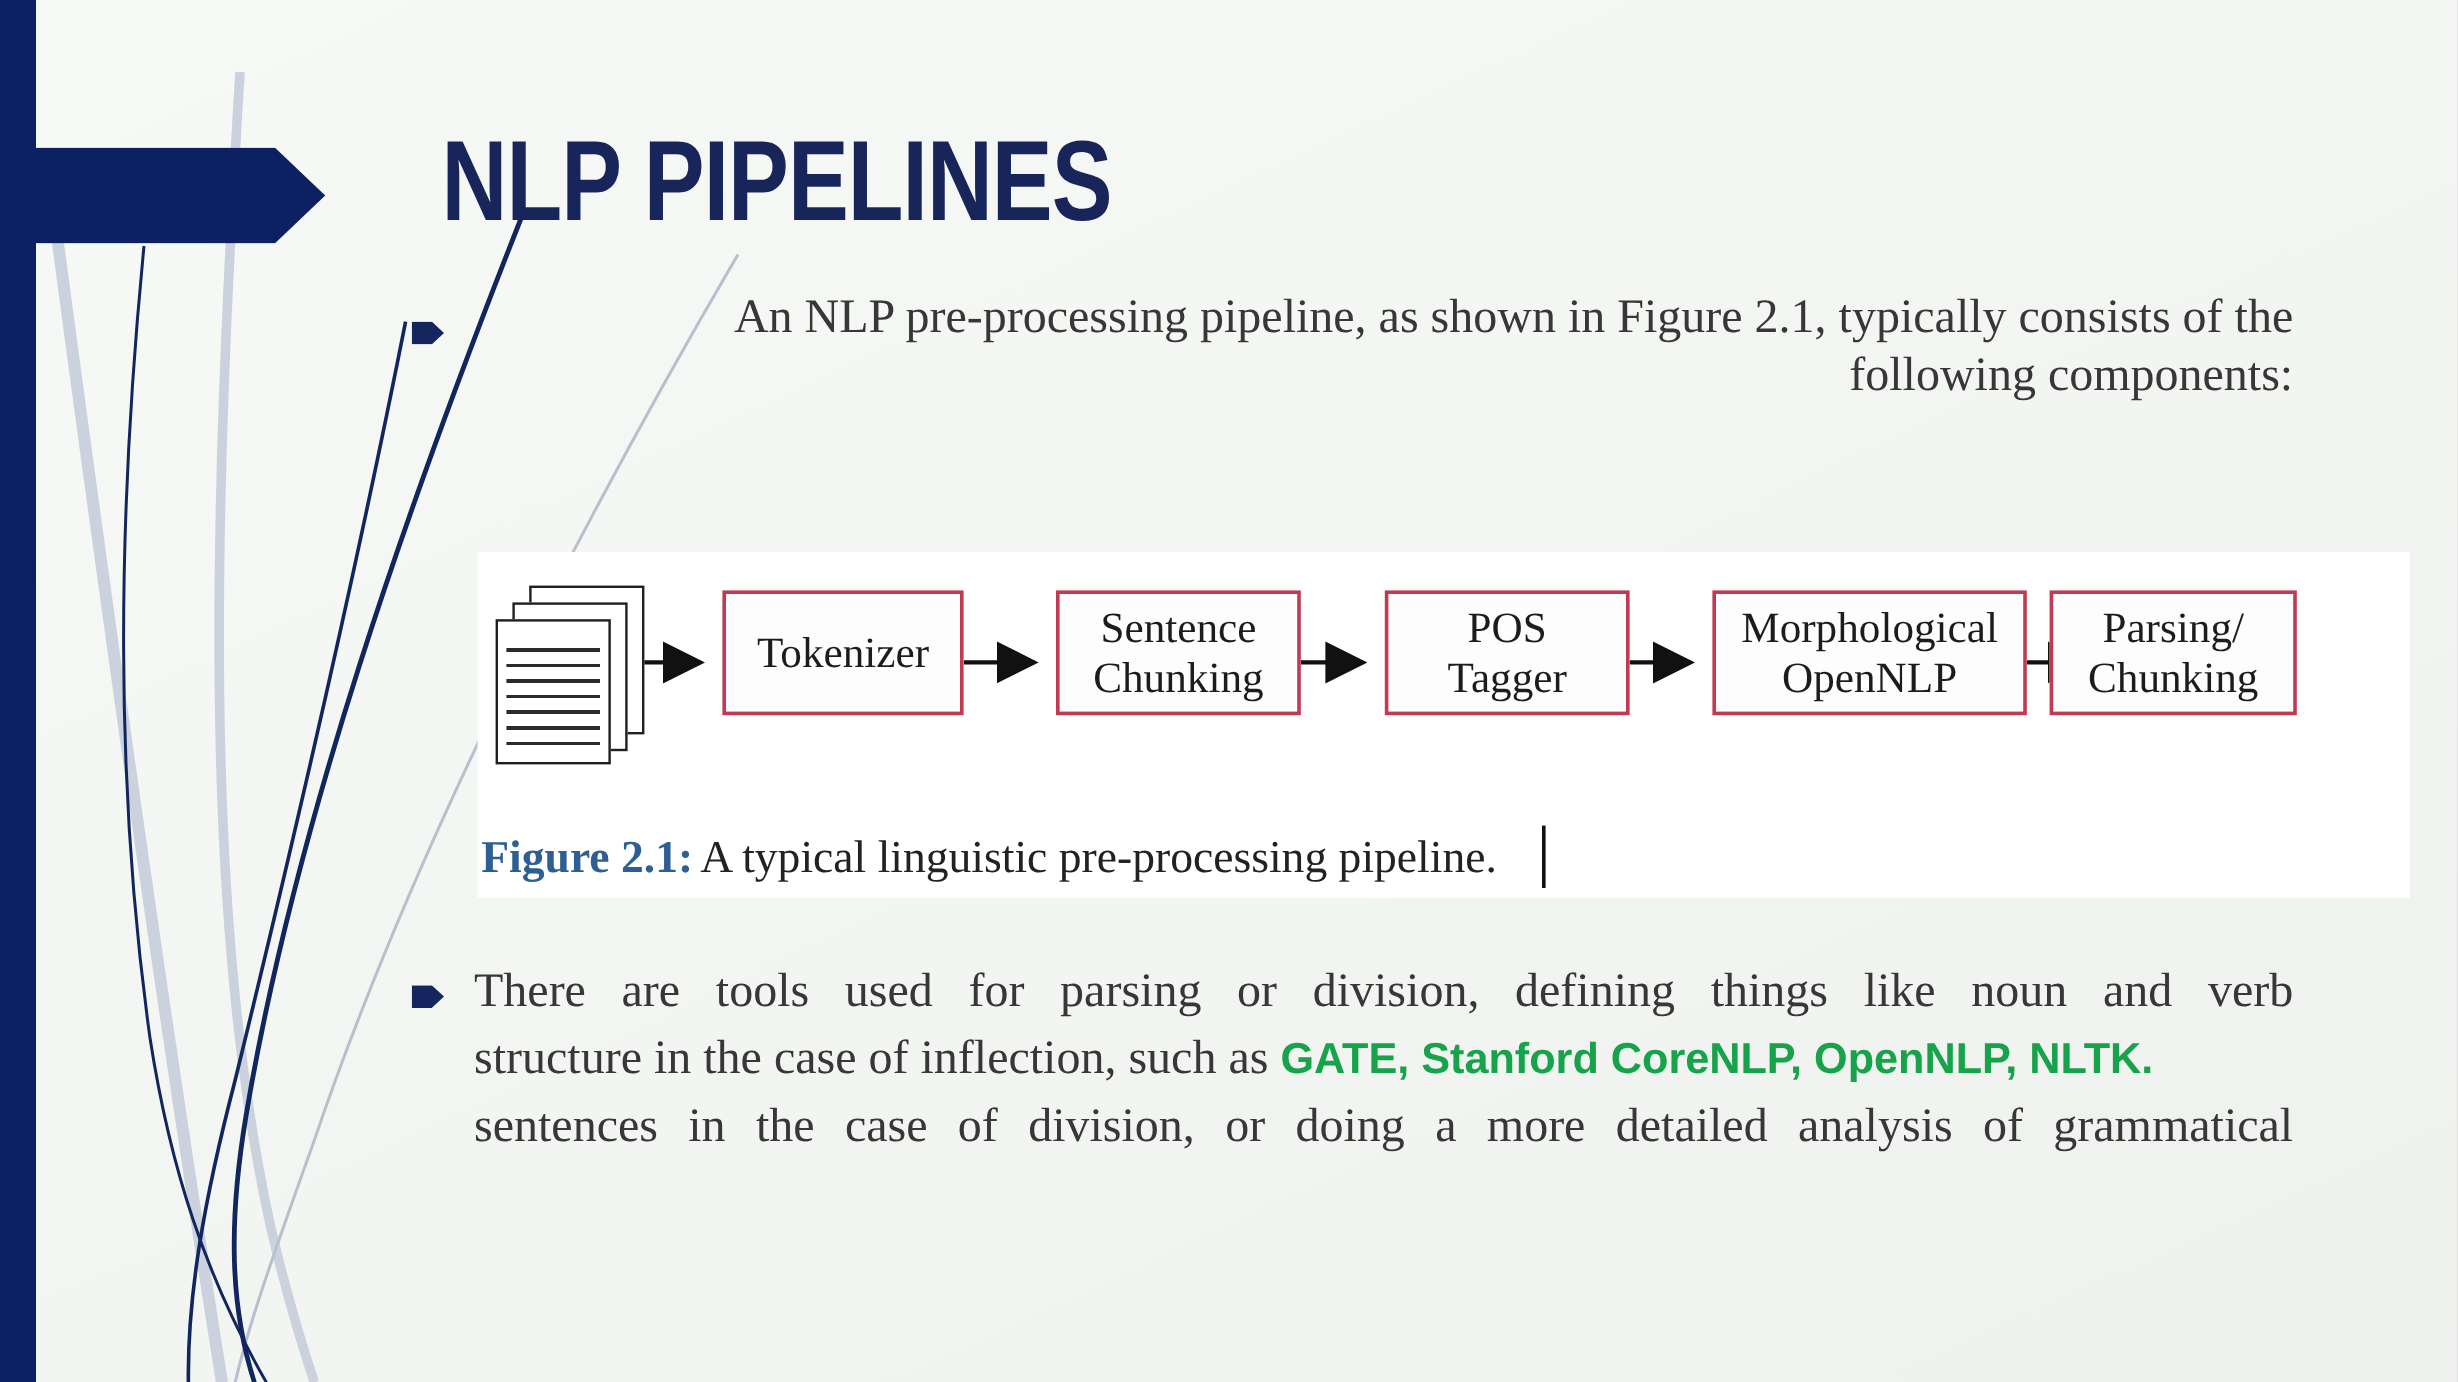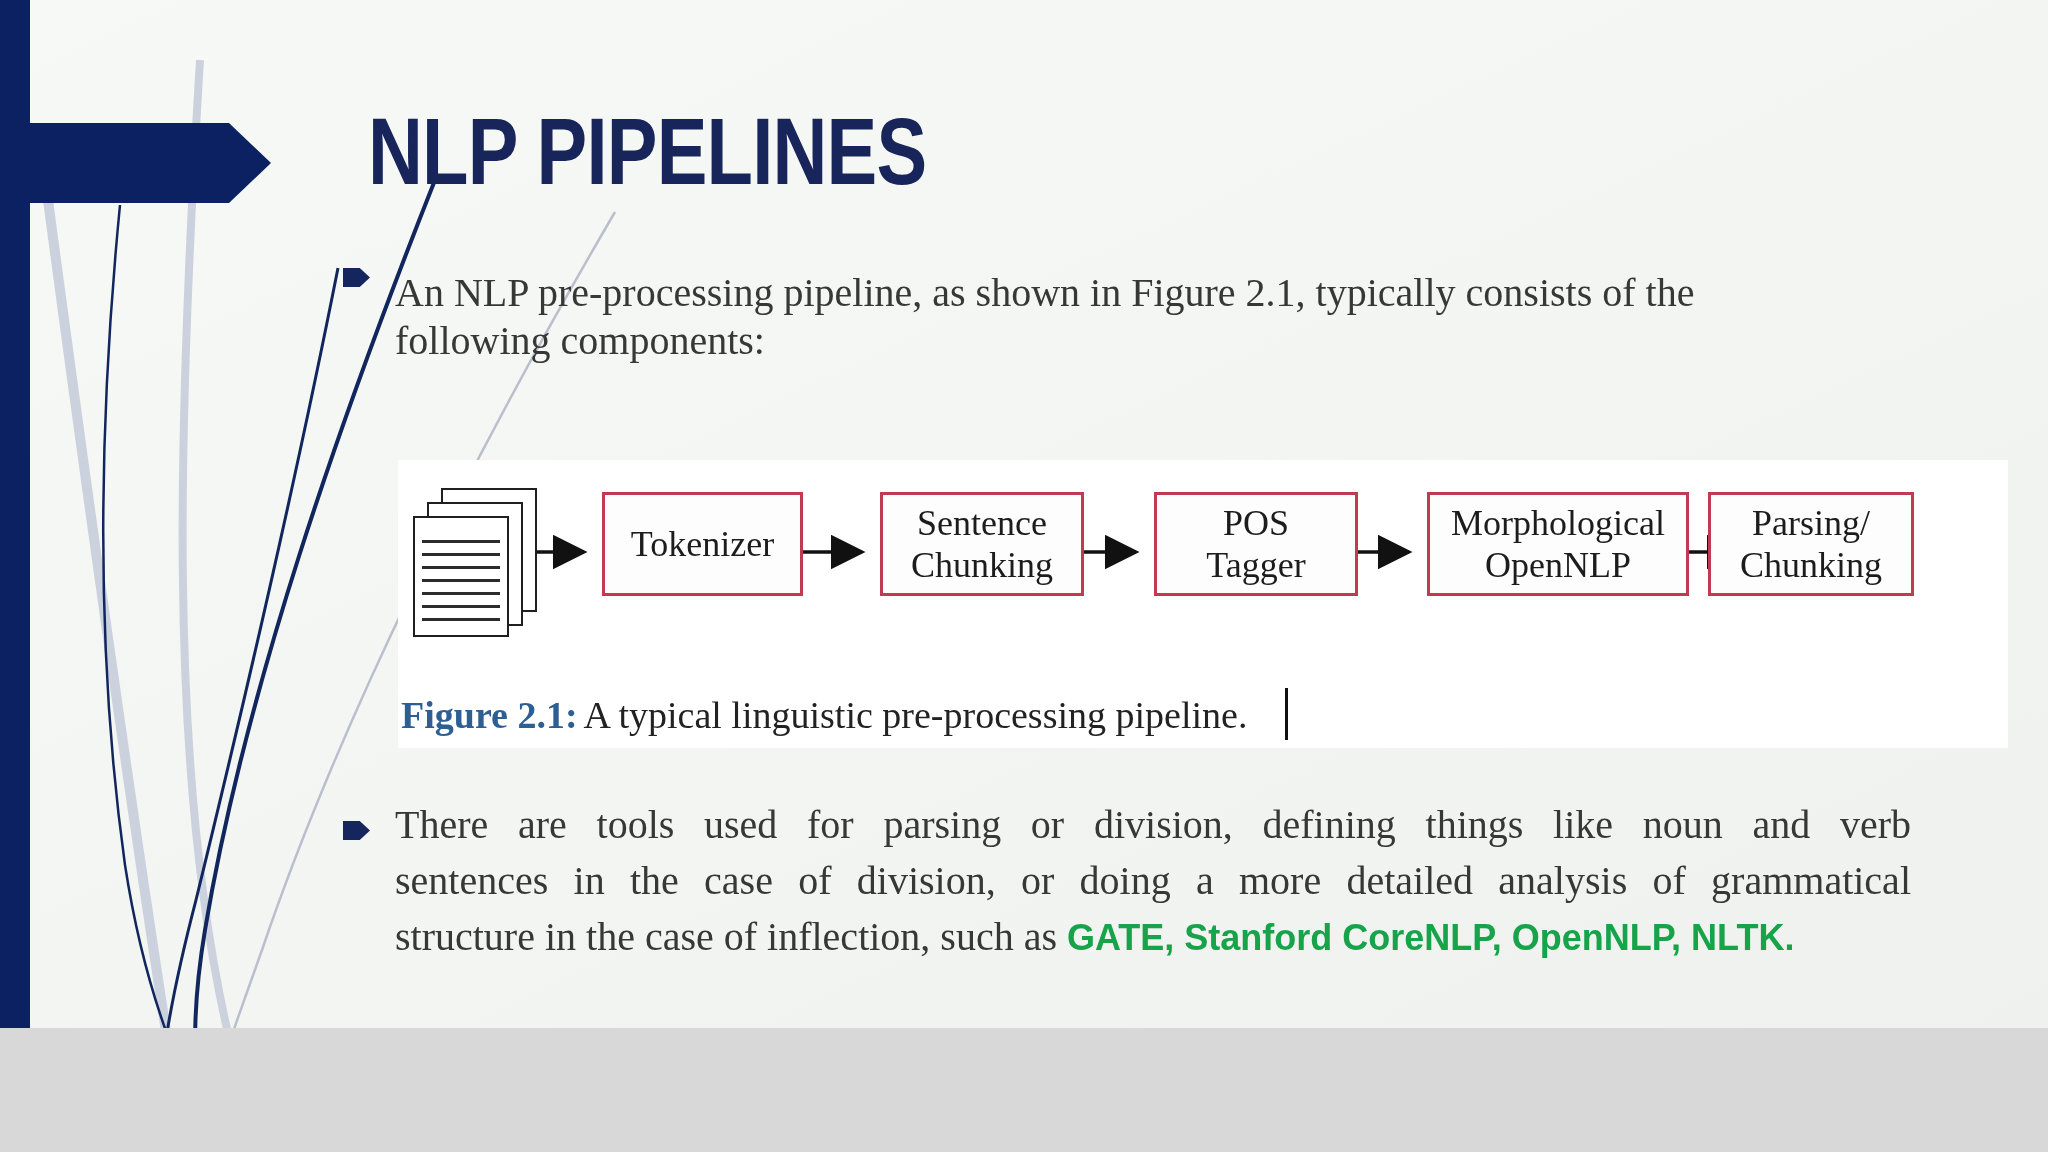--- a/index.html
+++ b/index.html
@@ -1,18 +1,18 @@
 <!DOCTYPE html>
 <html><head>
 <meta charset="utf-8">
 <style>
   html,body{margin:0;padding:0;background:#d8d8d8;}
   .slide{
     position:relative;
-    width:2048px;height:1028px;
+    width:2048px;height:1152px;
     overflow:hidden;
     background:linear-gradient(155deg,#f7f9f6 0%,#f3f5f2 55%,#eff1ee 100%);
     font-family:"Liberation Serif", serif;
   }
   .abs{position:absolute;}
   
   .left-bar{left:0;top:0;width:30px;height:1152px;background:#0c2162;}
   .title-arrow{left:0;top:123px;width:271px;height:80px;background:#0c2162;
     clip-path:polygon(0 0,84.5% 0,100% 50%,84.5% 100%,0 100%);}
   
@@ -20,21 +20,21 @@
     font-weight:800;font-size:95px;line-height:1;color:#17255a;letter-spacing:-1px;
     transform:scaleX(.8);transform-origin:left top;white-space:nowrap;}
   
   .decor{left:0;top:0;width:2048px;height:1152px;pointer-events:none;}
   
   .bullet-marker{width:27px;height:19px;background:#15265e;
     clip-path:polygon(0 0,62% 0,100% 50%,62% 100%,0 100%);}
   .b1-marker{left:343px;top:268px;}
   .b2-marker{left:343px;top:821px;}
   .bullet-text{left:395px;width:1516px;color:#373737;font-size:40px;}
-  .b1{top:269px;}
+  .b1{top:240px;text-align:right;}
   .b1 .line{line-height:48px;}
   .b2{top:797px;}
   .b2 .line{line-height:56px;}
   .line.just{text-align:justify;text-align-last:justify;}
   .hl-green{font-family:"Liberation Sans",sans-serif;font-weight:700;
     font-size:36px;color:#17a34a;}
   
   .panel{left:398px;top:460px;width:1610px;height:288px;background:#ffffff;}
   .page{position:absolute;background:#ffffff;border:2.5px solid #1f1f1f;}
   .page-back{left:43px;top:28px;width:92px;height:120px;}
@@ -125,17 +125,17 @@
 
     <div class="caption">
       <span class="caption-label">Figure 2.1:</span><span class="caption-text">A typical linguistic pre-processing pipeline.</span>
     </div>
     <div class="text-cursor" style="left:887px;"></div>
   </div>
 
   <div class="abs bullet-marker b2-marker"></div>
   <div class="abs bullet-text b2">
     <div class="line just">There are tools used for parsing or division, defining things like noun and verb</div>
+    <div class="line"><span>structure in the case of inflection, such as </span><span class="hl-green">GATE, Stanford CoreNLP, OpenNLP, NLTK.</span></div>
     <div class="line just">sentences in the case of division, or doing a more detailed analysis of grammatical</div>
-    <div class="line"><span>structure in the case of inflection, such as </span><span class="hl-green">GATE, Stanford CoreNLP, OpenNLP, NLTK.</span></div>
   </div>
 
 </div>
 
 </body></html>

